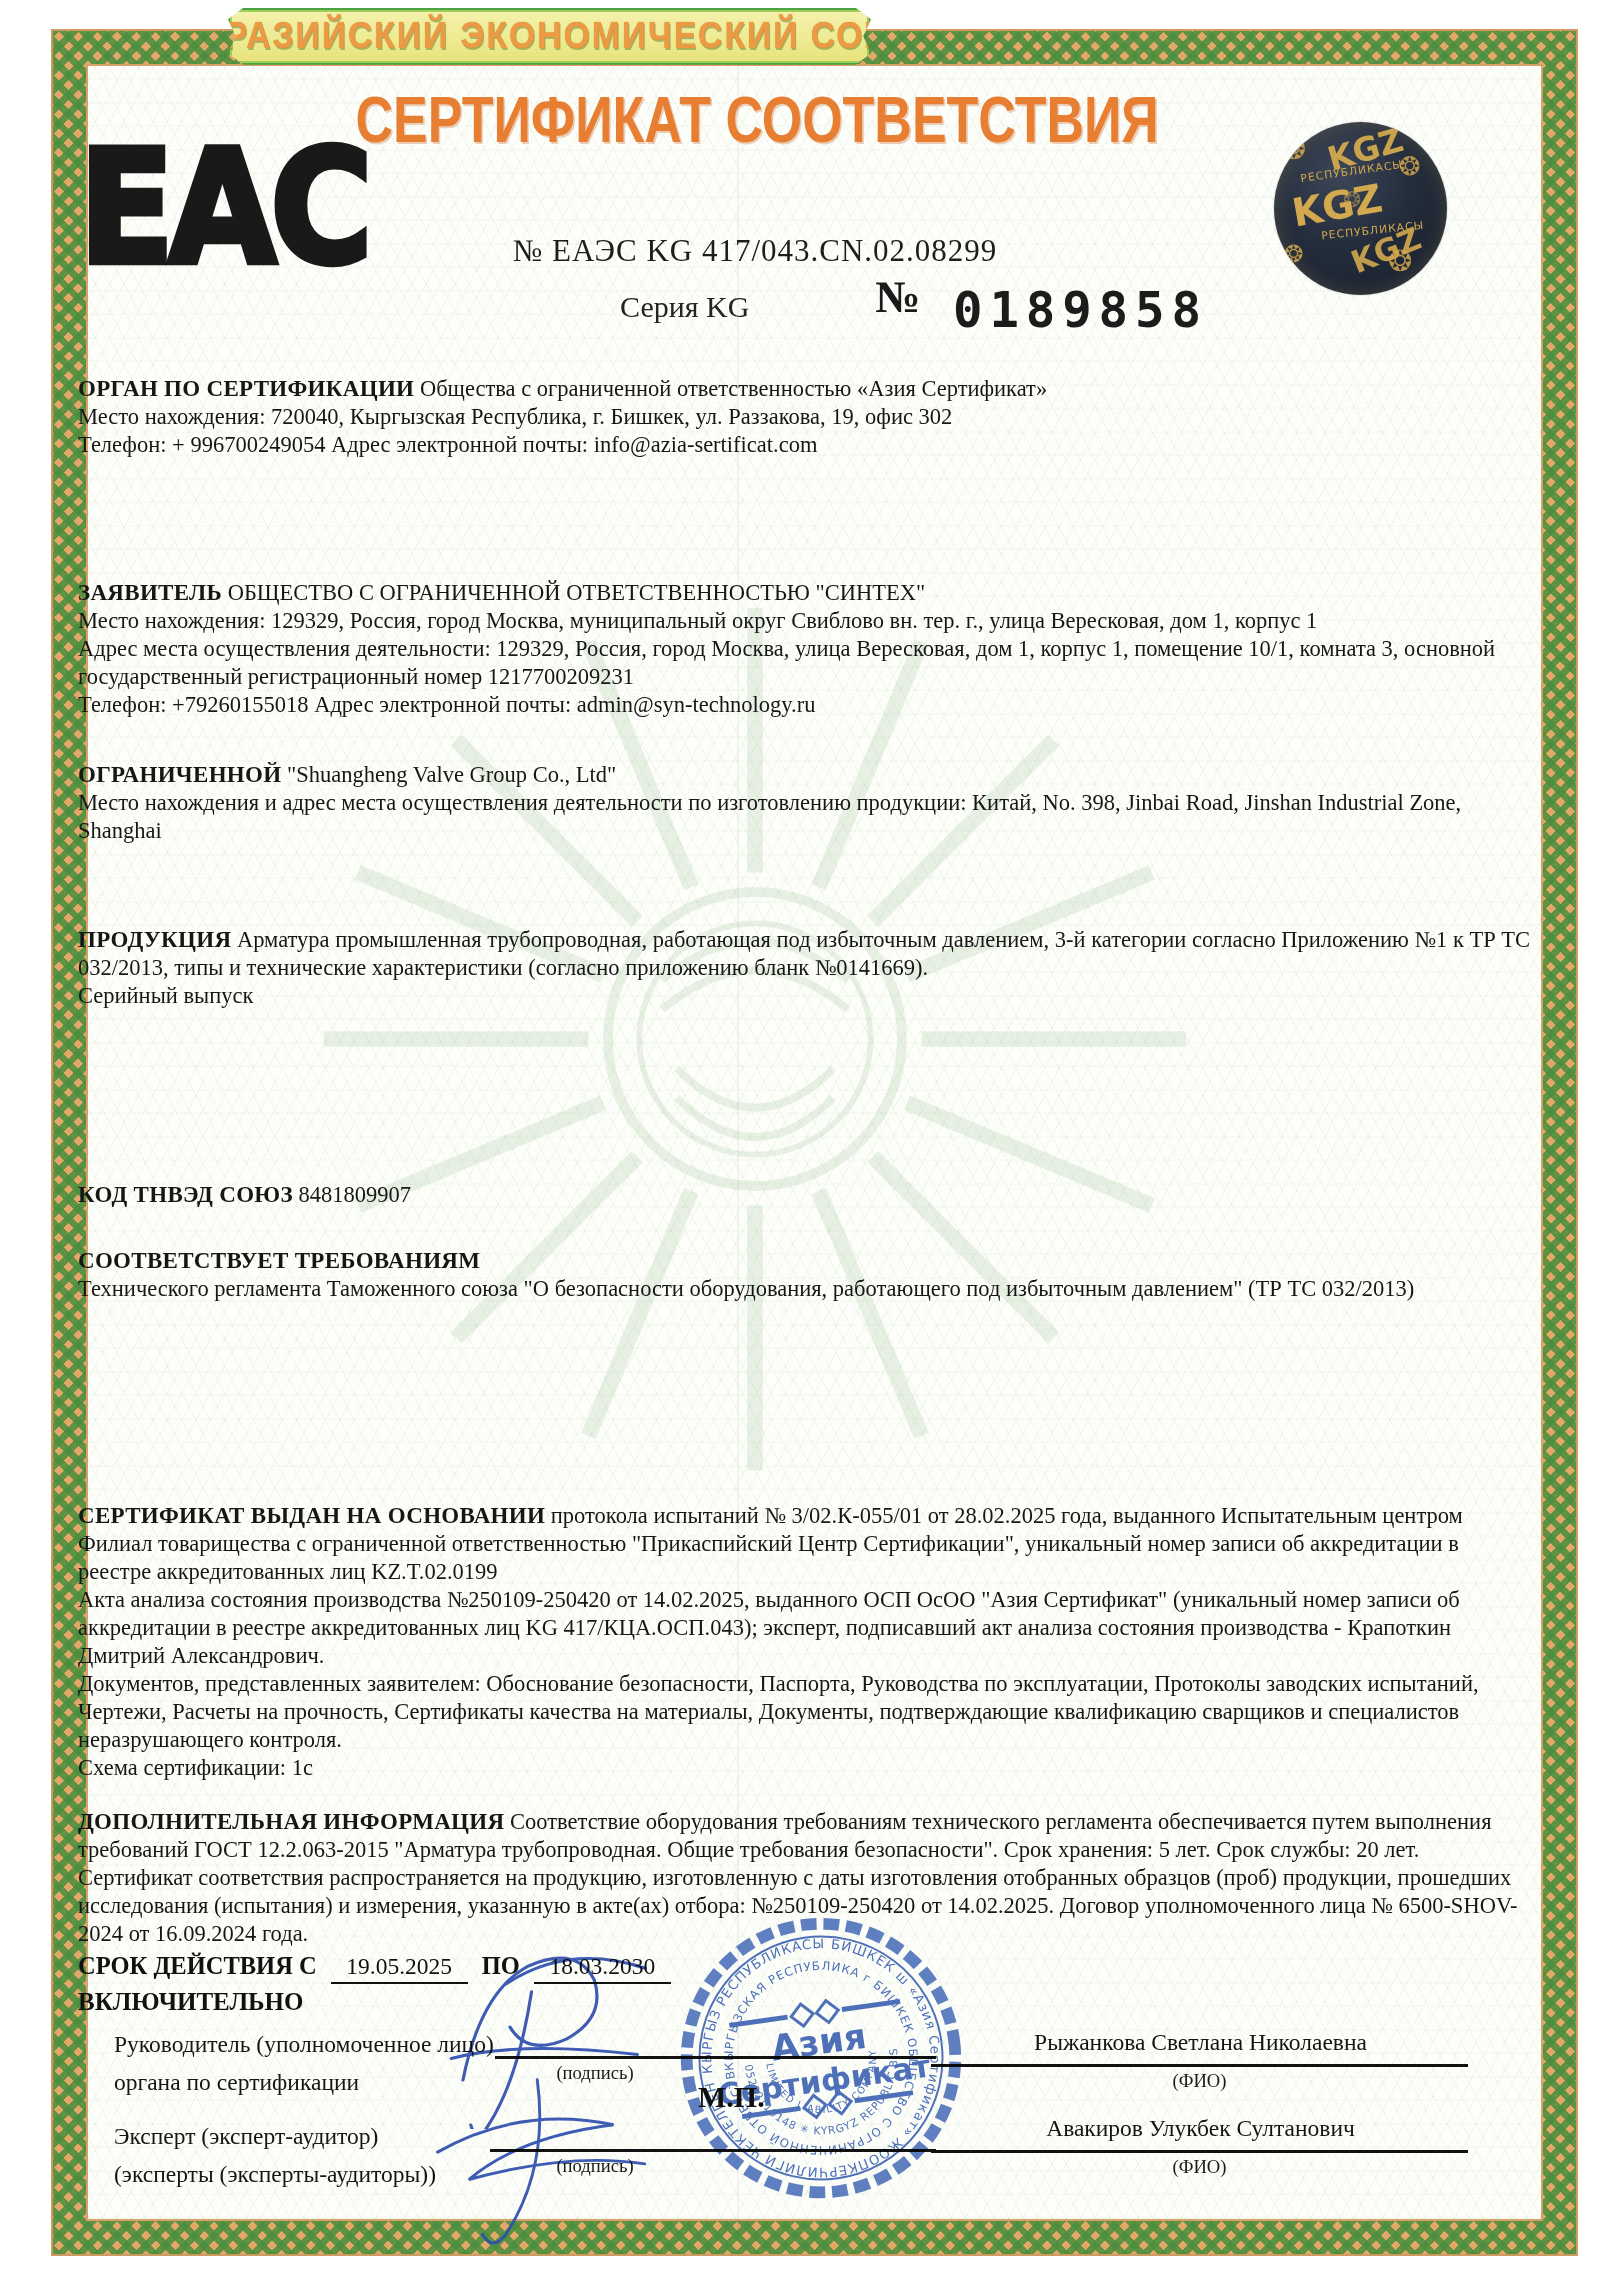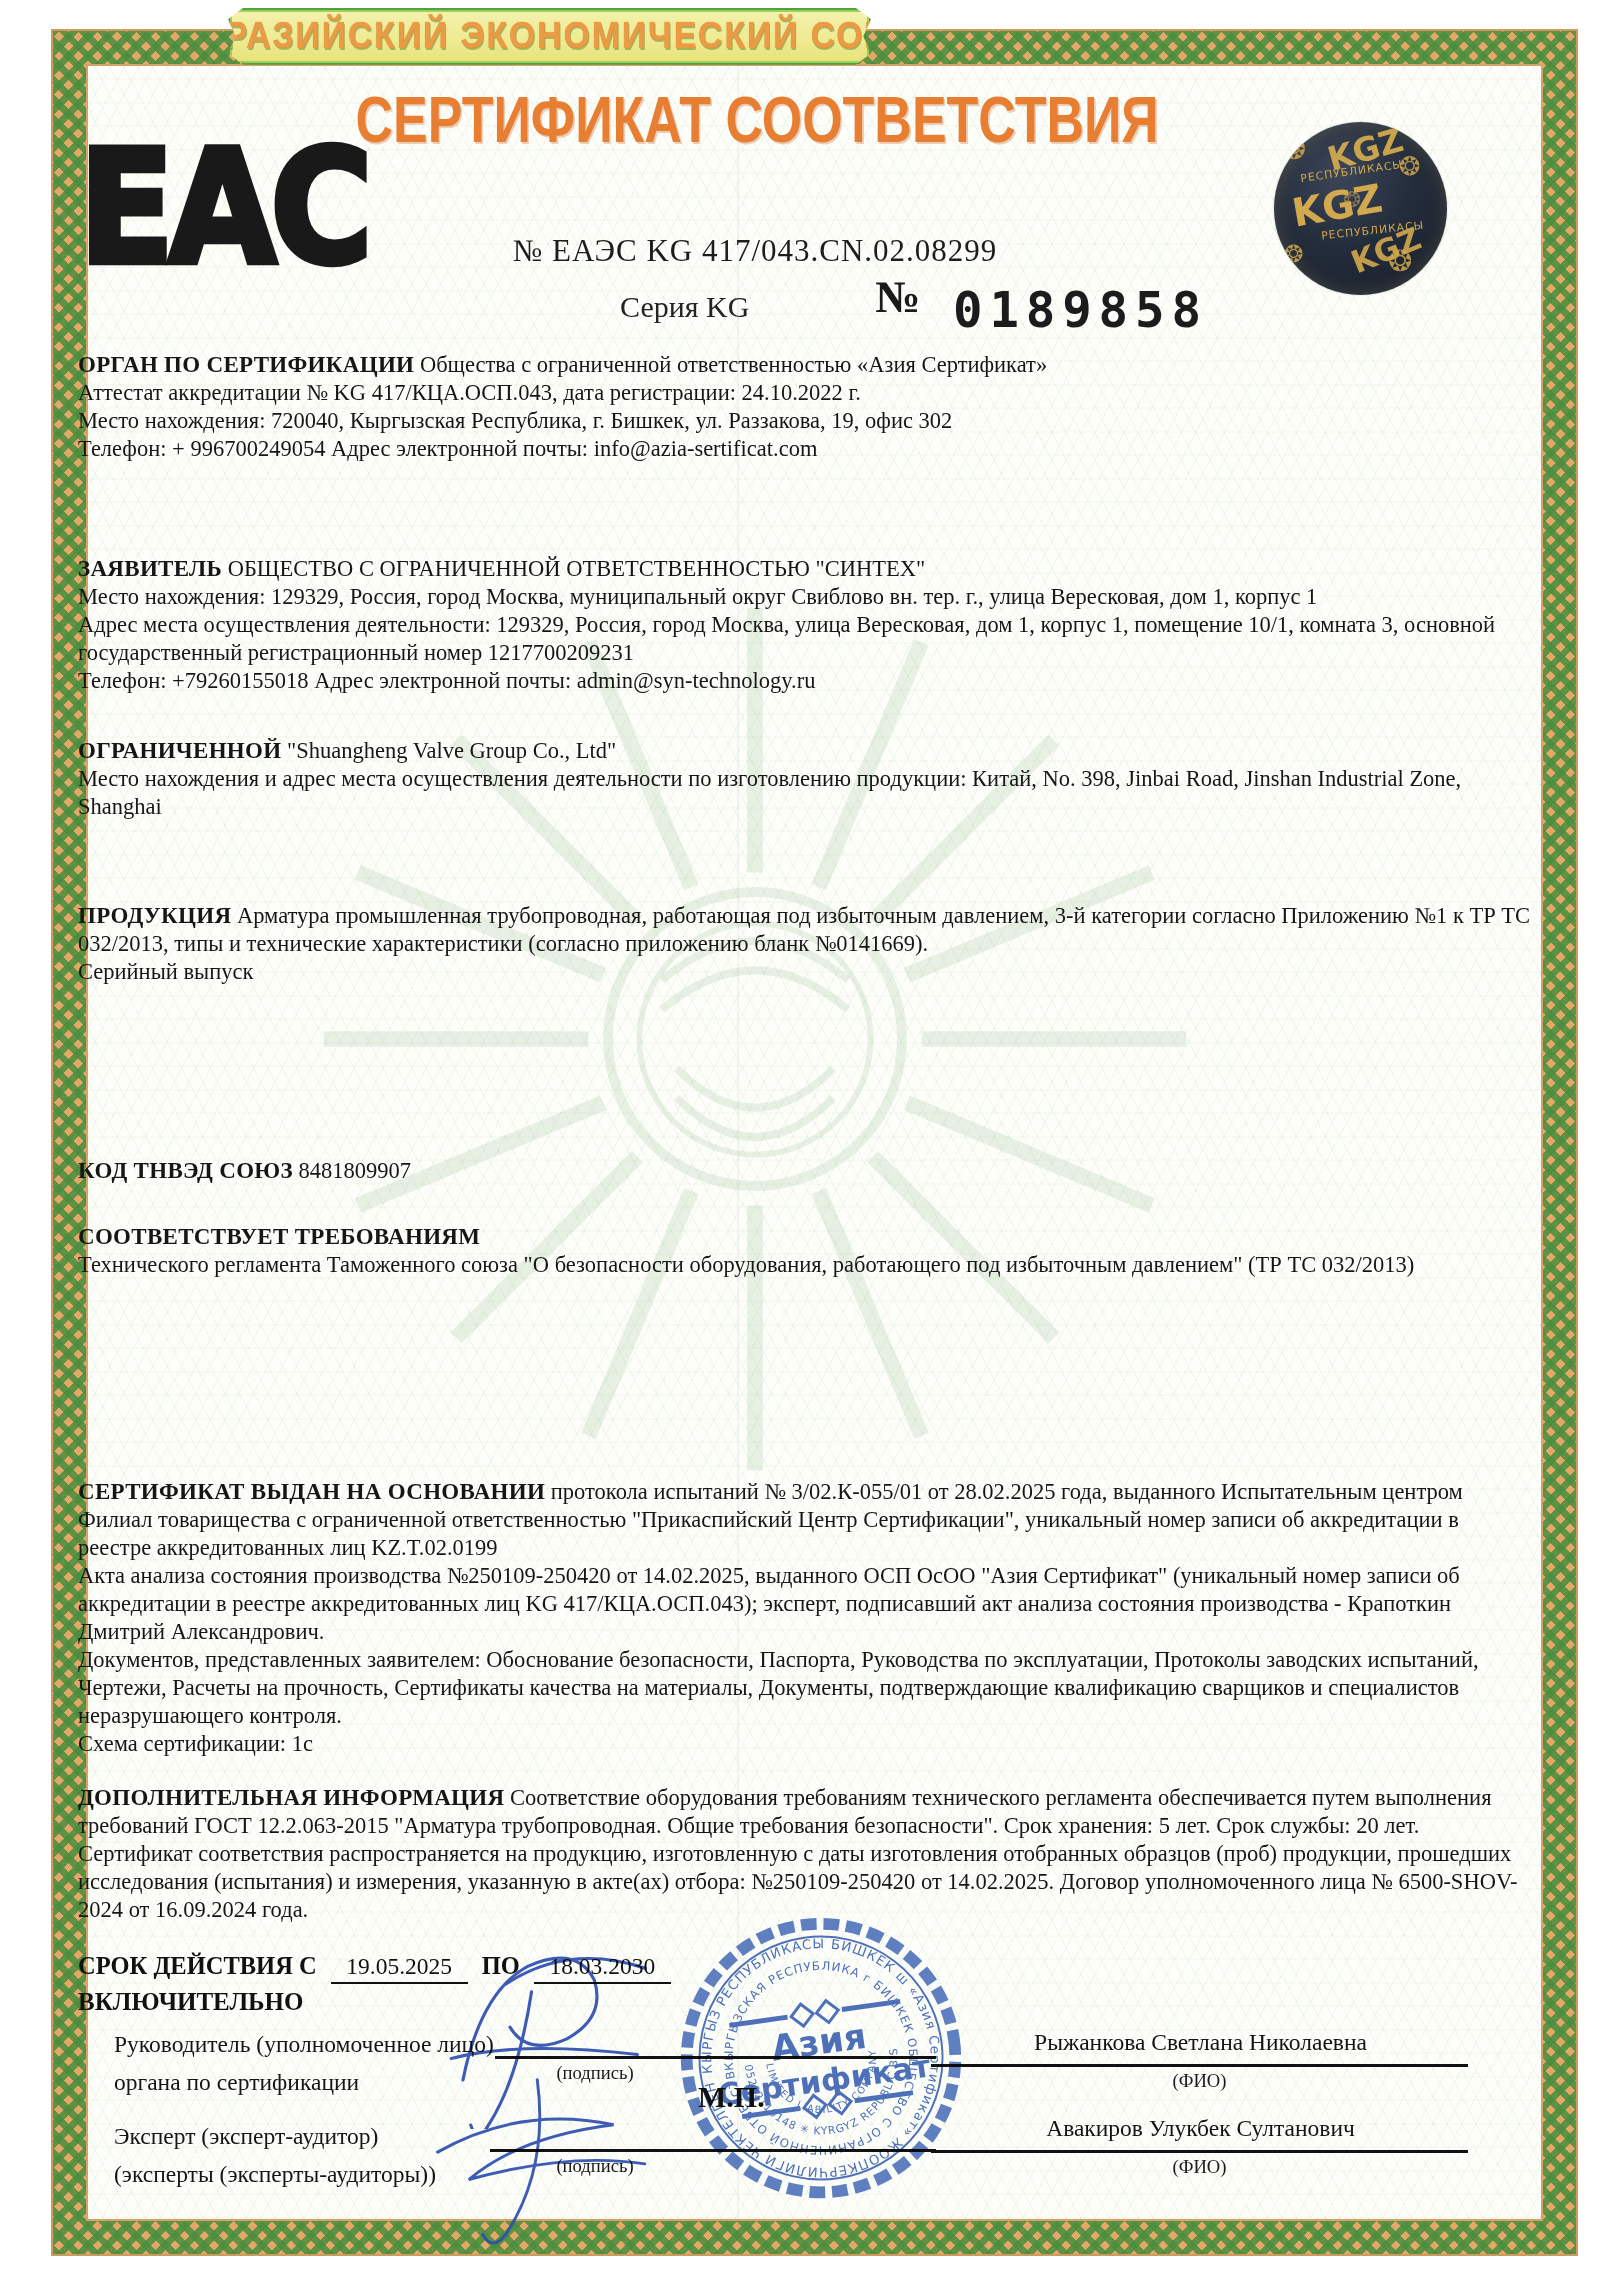--- a/index.html
+++ b/index.html
@@ -94,21 +94,21 @@
   .hs1 { left:7.8px;  top:9.8px;  font-size:29px; }
   .hs2 { left:125px; top:29px; font-size:25.5px; }
   .hs3 { left:114px; top:122px;font-size:29px; }
   .hs4 { left:9.8px; top:118px; font-size:23.5px; }
   .hs5 { left:69px; top:65px;  font-size:21.6px; opacity:.55; }
 
   
   .wm { position:absolute; left:265px; top:549px; width:980px; height:980px; opacity:.16; z-index:1; }
 
   
-  .blk { position:absolute; left:78px; width:1455px; font-size:22.5px; line-height:28px; color:#161616; }
+  .blk { position:absolute; left:78px; width:1455px; font-size:22.5px; line-height:28px; color:#161616;margin-top:24px; }
   .blk b { font-size:23px; letter-spacing:0.3px; }
   .line { display:block; }
   .org { top:351px; }
   .applicant { top:555px; }
   .manufacturer { top:737px; }
   .product { top:902px; }
   .tnved { top:1157px; }
   .compliance { top:1223px; }
   .basis { top:1478px; line-height:28px; }
   .additional { top:1784px; }
@@ -210,21 +210,20 @@
       <span class="kgz1">KGZ</span>
       <span class="kgz2">KGZ</span>
       <span class="kgz3">KGZ</span>
       <span class="holo-sub1">РЕСПУБЛИКАСЫ</span>
       <span class="holo-sub2">РЕСПУБЛИКАСЫ</span>
     </div>
 
     <div class="blk org">
       <b>ОРГАН ПО СЕРТИФИКАЦИИ</b>
       <span>Общества с ограниченной ответственностью «Азия Сертификат»</span>
-      <span class="line">Аттестат аккредитации №  KG 417/КЦА.ОСП.043, дата регистрации: 24.10.2022 г.</span>
       <span class="line">Место нахождения: 720040, Кыргызская Республика, г. Бишкек, ул. Раззакова, 19, офис 302</span>
       <span class="line">Телефон: + 996700249054 Адрес электронной почты: info@azia-sertificat.com</span>
     </div>
 
     <div class="blk applicant">
       <b>ЗАЯВИТЕЛЬ</b>
       <span>ОБЩЕСТВО С ОГРАНИЧЕННОЙ ОТВЕТСТВЕННОСТЬЮ "СИНТЕХ"</span>
       <span class="line">Место нахождения: 129329, Россия, город Москва, муниципальный округ Свиблово вн. тер. г., улица Вересковая, дом 1, корпус 1</span>
       <span class="line">Адрес места осуществления деятельности: 129329, Россия, город Москва, улица Вересковая, дом 1, корпус 1, помещение 10/1, комната 3, основной государственный регистрационный номер 1217700209231</span>
       <span class="line">Телефон: +79260155018 Адрес электронной почты: admin@syn-technology.ru</span>

